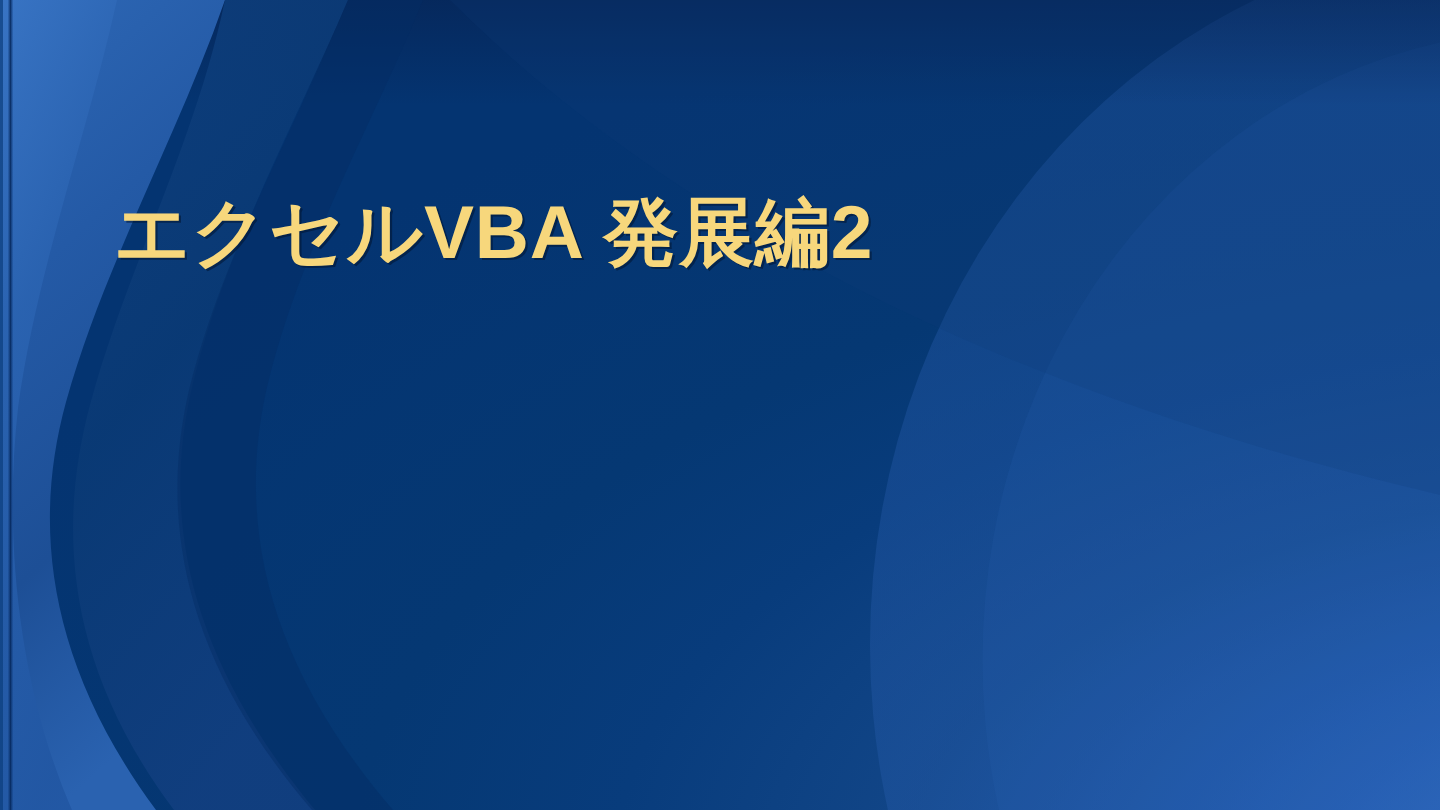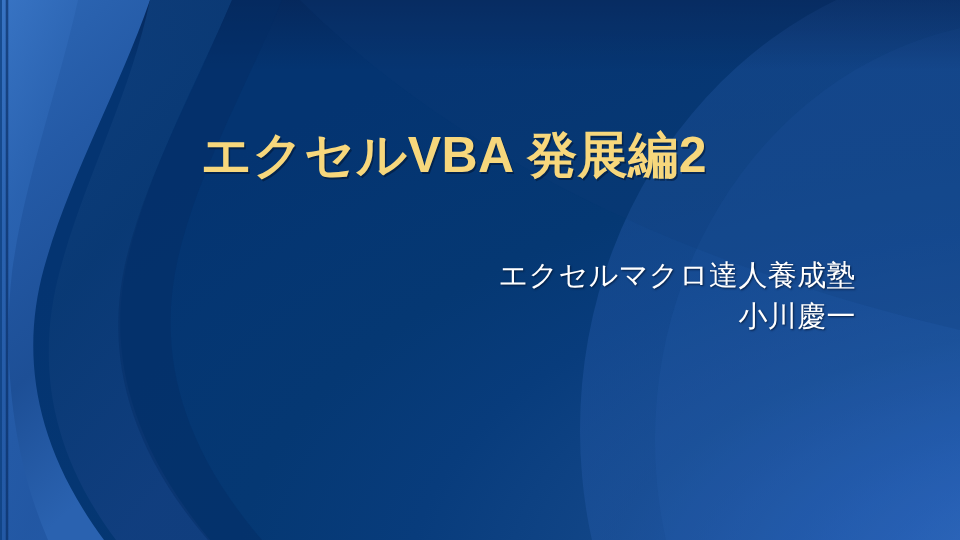--- a/index.html
+++ b/index.html
@@ -31,24 +31,24 @@
     position: absolute;
     inset: 0;
     width: 960px;
     height: 540px;
     pointer-events: none;
   }
 
   
   .title-block {
     position: absolute;
-    left: 56px;
+    left: 76px;
     top: 126px;
     width: 796px;
-    text-align: center;
+    text-align: left;
   }
   .slide-title {
     display: inline-block;
     margin: 0;
     font-family: "Liberation Sans", "DejaVu Sans", sans-serif;
     font-size: 50px;
     line-height: 1.16;
     font-weight: bold;
     letter-spacing: 0.5px;
     color: #f7d77c;
@@ -149,18 +149,14 @@
     <rect x="5" y="0" width="4" height="540" fill="url(#gradDarkBand)"></rect>
     <rect x="0" y="0" width="2" height="540" fill="#0c3d7c" opacity="0.7"></rect>
 
     <path d="M300,0 C420,120 620,250 960,330 L960,0 Z" fill="#0d3d7a" opacity="0.20"></path>
   </svg>
 
   <div class="title-block">
     <h1 class="slide-title">エクセルVBA 発展編2</h1>
   </div>
 
-  <div class="subtitle-block">
-    <p class="subtitle-line">エクセルマクロ達人養成塾</p>
-    <p class="subtitle-line">小川慶一</p>
-  </div>
 
 </div>
 
 </body></html>

